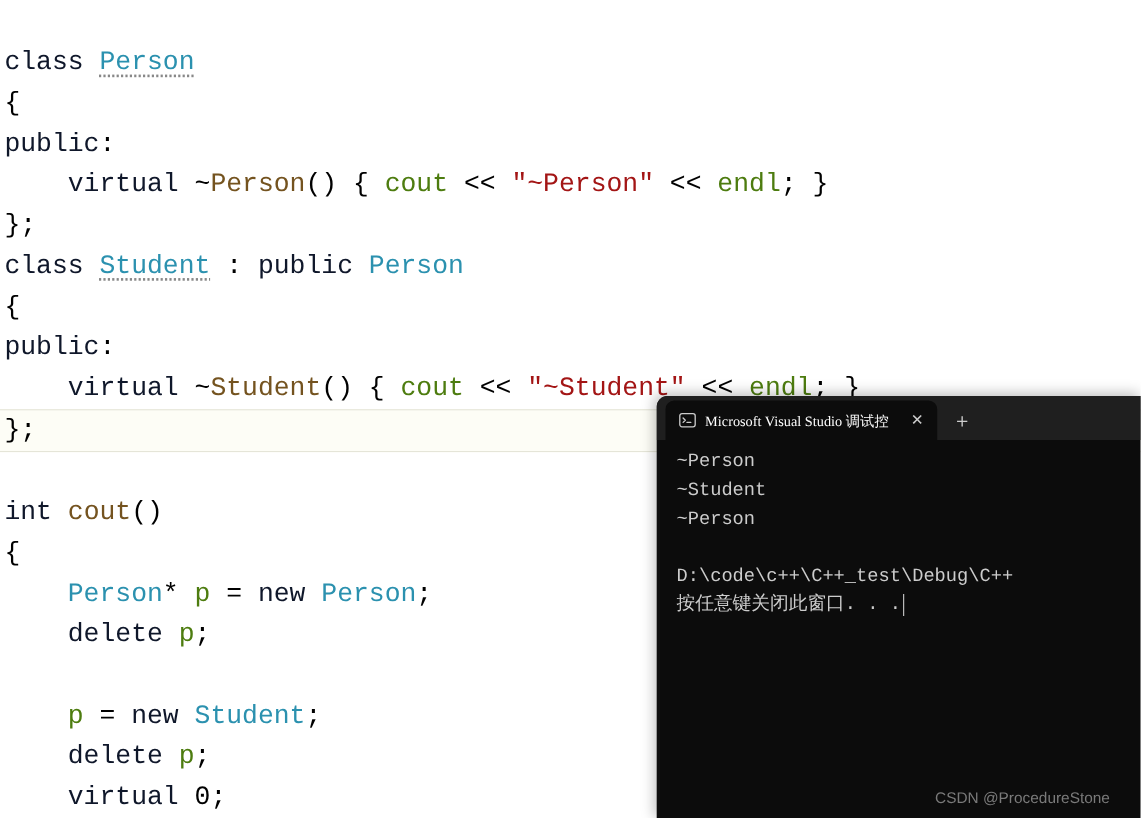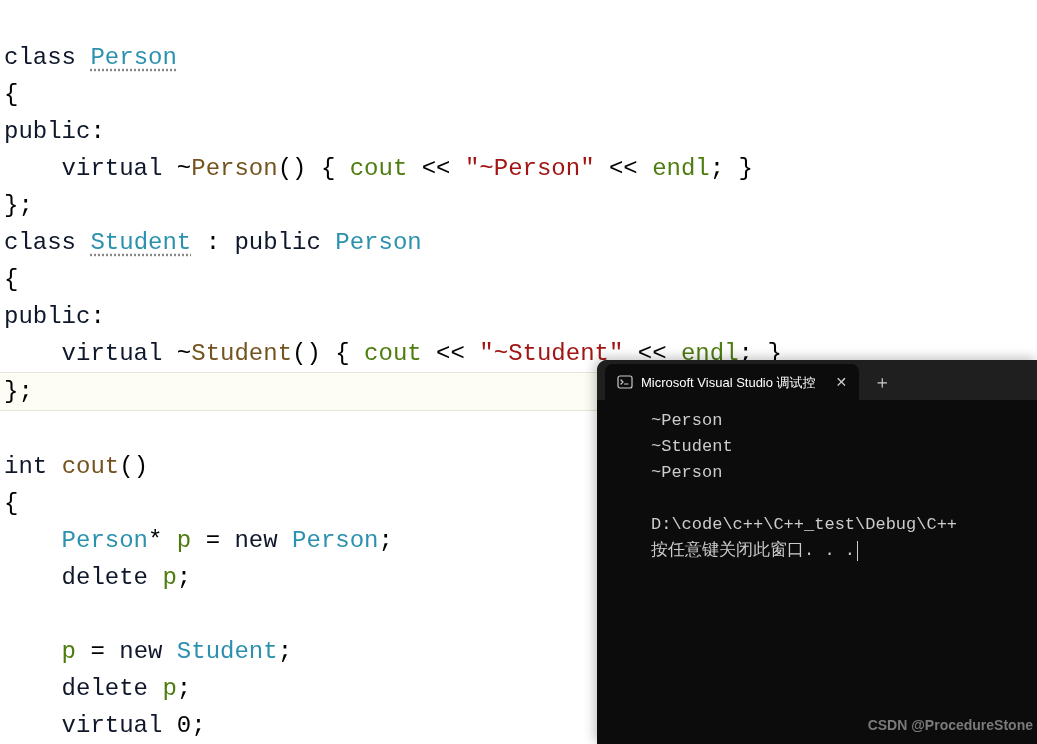--- a/index.html
+++ b/index.html
@@ -46,20 +46,21 @@
     display: flex;
     flex-direction: column;
     overflow: hidden;
     font-family: "Segoe UI", "Microsoft YaHei", sans-serif;
   }
   .terminal-titlebar {
     height: 40px;
     display: flex;
     align-items: stretch;
     background: #1f1f1f;
+    font-family: Liberation Serif, serif;
   }
   .terminal-tab {
     display: flex;
     align-items: center;
     gap: 8px;
     padding: 0 12px;
     background: #0c0c0c;
     border-radius: 8px 8px 0 0;
     margin: 4px 0 0 8px;
     color: #ffffff;
@@ -82,38 +83,36 @@
   }
   .terminal-body {
     flex: 1;
     padding: 8px 4px 10px 18px;
     color: #cccccc;
     font-family: Consolas, 'Courier New', monospace;
     font-size: 17px;
     line-height: 26px;
     white-space: pre;
     position: relative;
-    margin-left: 36px;
   }
   .cursor {
     display: inline-block;
     width: 1px;
     height: 20px;
     background: #cccccc;
     vertical-align: middle;
     margin-left: 2px;
   }
   .watermark {
     position: absolute;
-    right: 4px;
+    right: 28px;
     bottom: 6px;
     color: #7a7a7a;
     font-size: 14px;
     font-family: "Segoe UI", "Microsoft YaHei", sans-serif;
-    font-weight: bold;
   }
 </style>
 </head>
 <body>
 
 <div class="code-area">
 <span><span class="kw">class</span> <span class="type-dotted">Person</span></span>
 <span>{</span>
 <span><span class="kw">public</span><span>:</span></span>
 <span><span>    </span><span class="kw">virtual</span> <span>~</span><span class="func">Person</span><span>()</span><span> { </span><span class="var">cout</span><span> &lt;&lt; </span><span class="str">"~Person"</span><span> &lt;&lt; </span><span class="var">endl</span><span>; </span><span>}</span></span>

